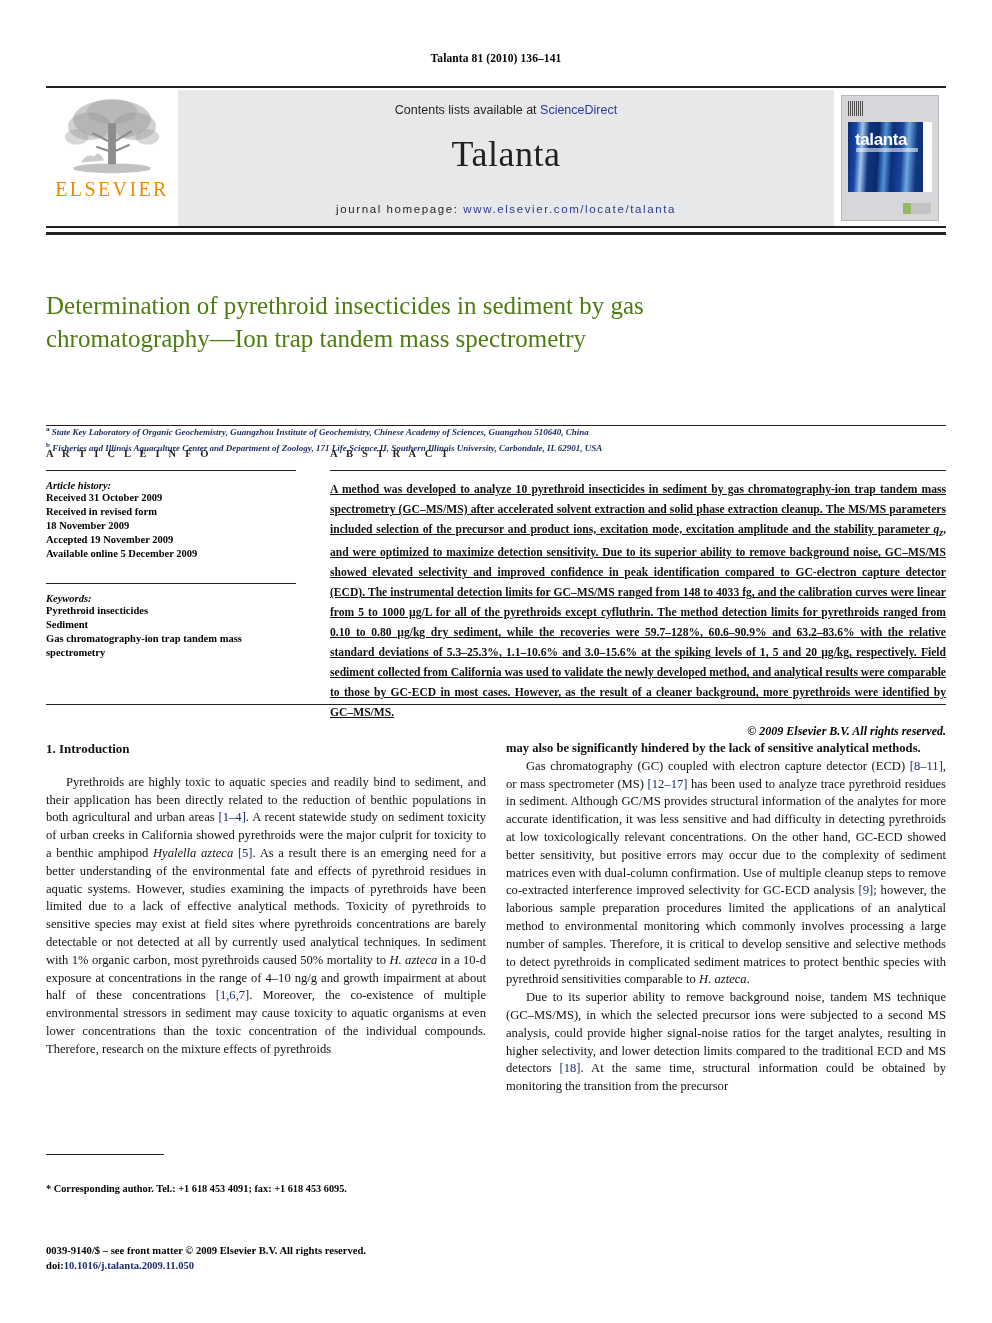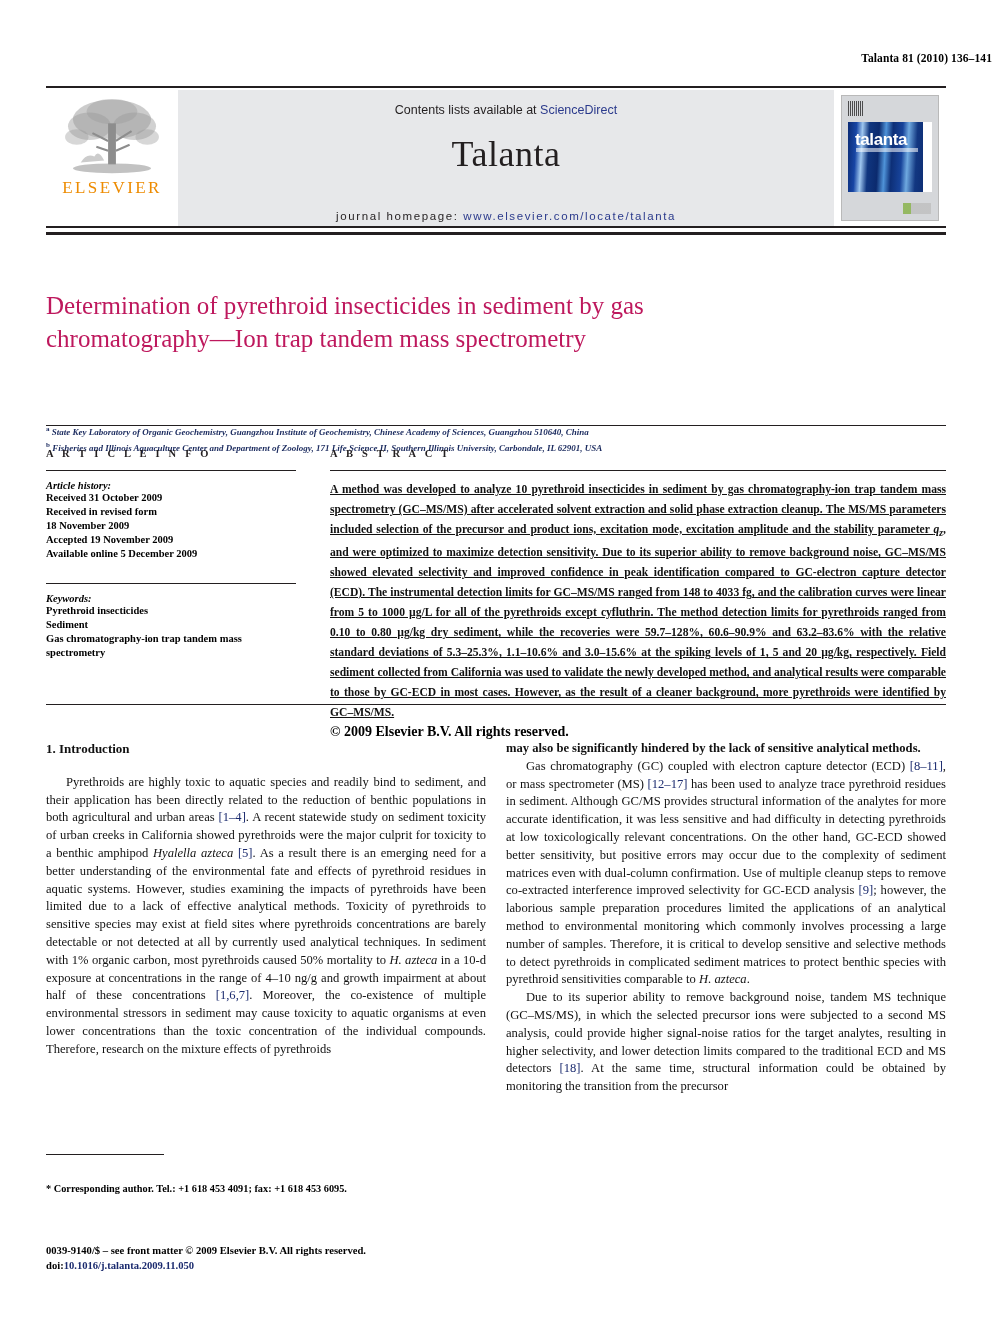--- a/index.html
+++ b/index.html
@@ -16,21 +16,21 @@
     color: #000000;
     overflow: hidden;
   }
 
   
   .running-head {
     position: absolute;
     top: 52px;
     left: 0;
     width: 992px;
-    text-align: right;
+    text-align: center;
     font-size: 11.5px;
     font-weight: bold;
     letter-spacing: 0.1px;
   }
 
   
   .masthead {
     position: absolute;
     top: 86px;
     left: 46px;
@@ -58,21 +58,21 @@
     justify-content: flex-start;
     padding-top: 4px;
     box-sizing: border-box;
   }
   .elsevier-tree {
     width: 98px;
     height: 88px;
   }
   .elsevier-word {
     font-family: "Liberation Serif", serif;
-    font-size: 17px;
+    font-size: 20px;
     letter-spacing: 2.4px;
     color: #ed8b00;
     font-weight: normal;
     margin-top: -4px;
   }
   .center-band {
     flex: 1 1 auto;
     background: #e7e8ea;
     position: relative;
     margin: 0 0;
@@ -96,21 +96,21 @@
     left: 0;
     width: 100%;
     text-align: center;
     font-family: "Liberation Serif", serif;
     font-size: 36px;
     color: #231f20;
     letter-spacing: 0.5px;
   }
   .homepage-line {
     position: absolute;
-    bottom: 4px;
+    bottom: 11px;
     left: 0;
     width: 100%;
     text-align: center;
     font-family: "Liberation Sans", sans-serif;
     font-size: 11.5px;
     letter-spacing: 1.6px;
     color: #231f20;
   }
   .homepage-line .url {
     color: #2b3a8c;
@@ -199,21 +199,21 @@
 
   
   .title {
     position: absolute;
     top: 272px;
     left: 46px;
     width: 700px;
     font-size: 25px;
     line-height: 33px;
     font-weight: normal;
-    color: #be185d;
+    color: #4d7c0f;
   }
   .authors {
     position: absolute;
     top: 345px;
     left: 46px;
     width: 800px;
     font-size: 17px;
     color: #1a2a5e;
   }
   .authors sup {
@@ -285,24 +285,26 @@
   .info-gap { height: 22px; }
   .abs-text {
     font-size: 11.6px;
     line-height: 20px;
     text-align: justify;
     font-weight: bold;
     color: #111;
     text-decoration: underline;
   }
   .abs-copy {
-    font-size: 14px;
+    font-size: 12px;
     line-height: 15.6px;
+    text-align: right;
     font-weight: bold;
     margin-top: 1px;
+    font-style: italic;
   }
 
   
   .body-col {
     position: absolute;
     top: 740px;
     width: 440px;
     font-size: 12.6px;
     line-height: 17.8px;
     text-align: justify;

